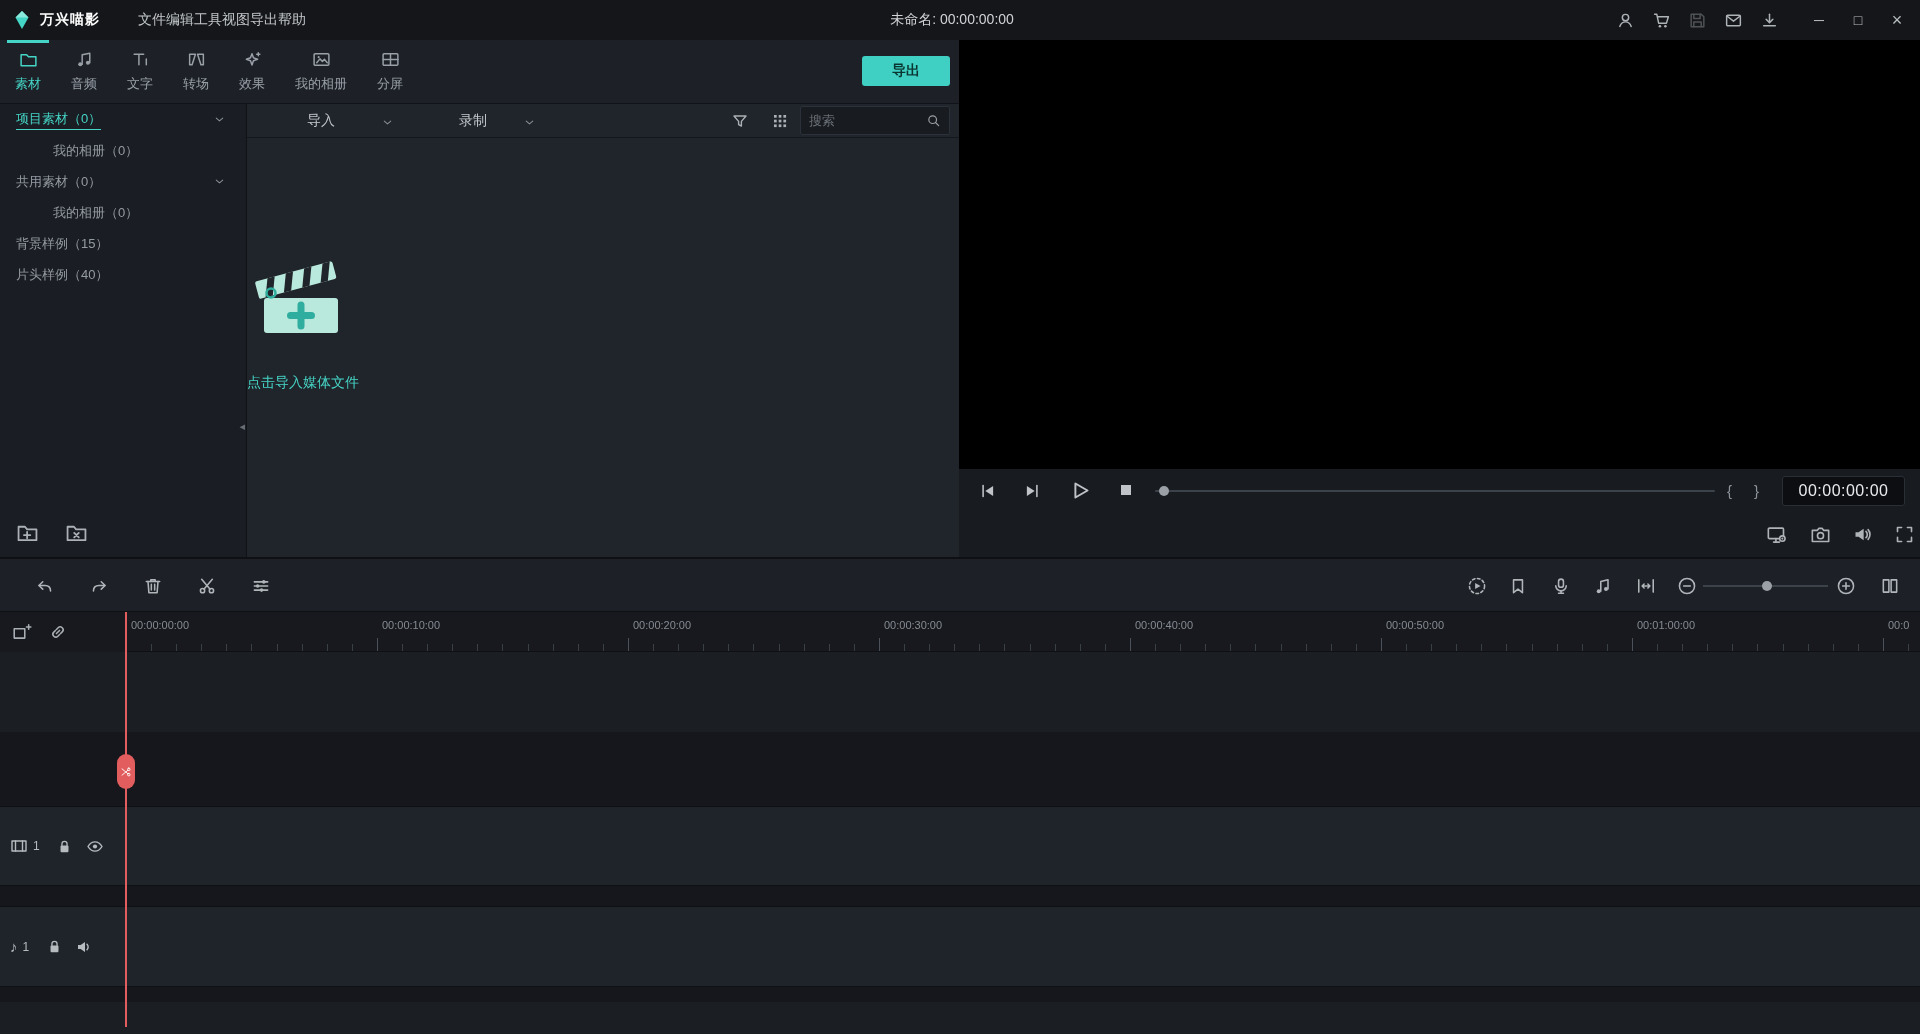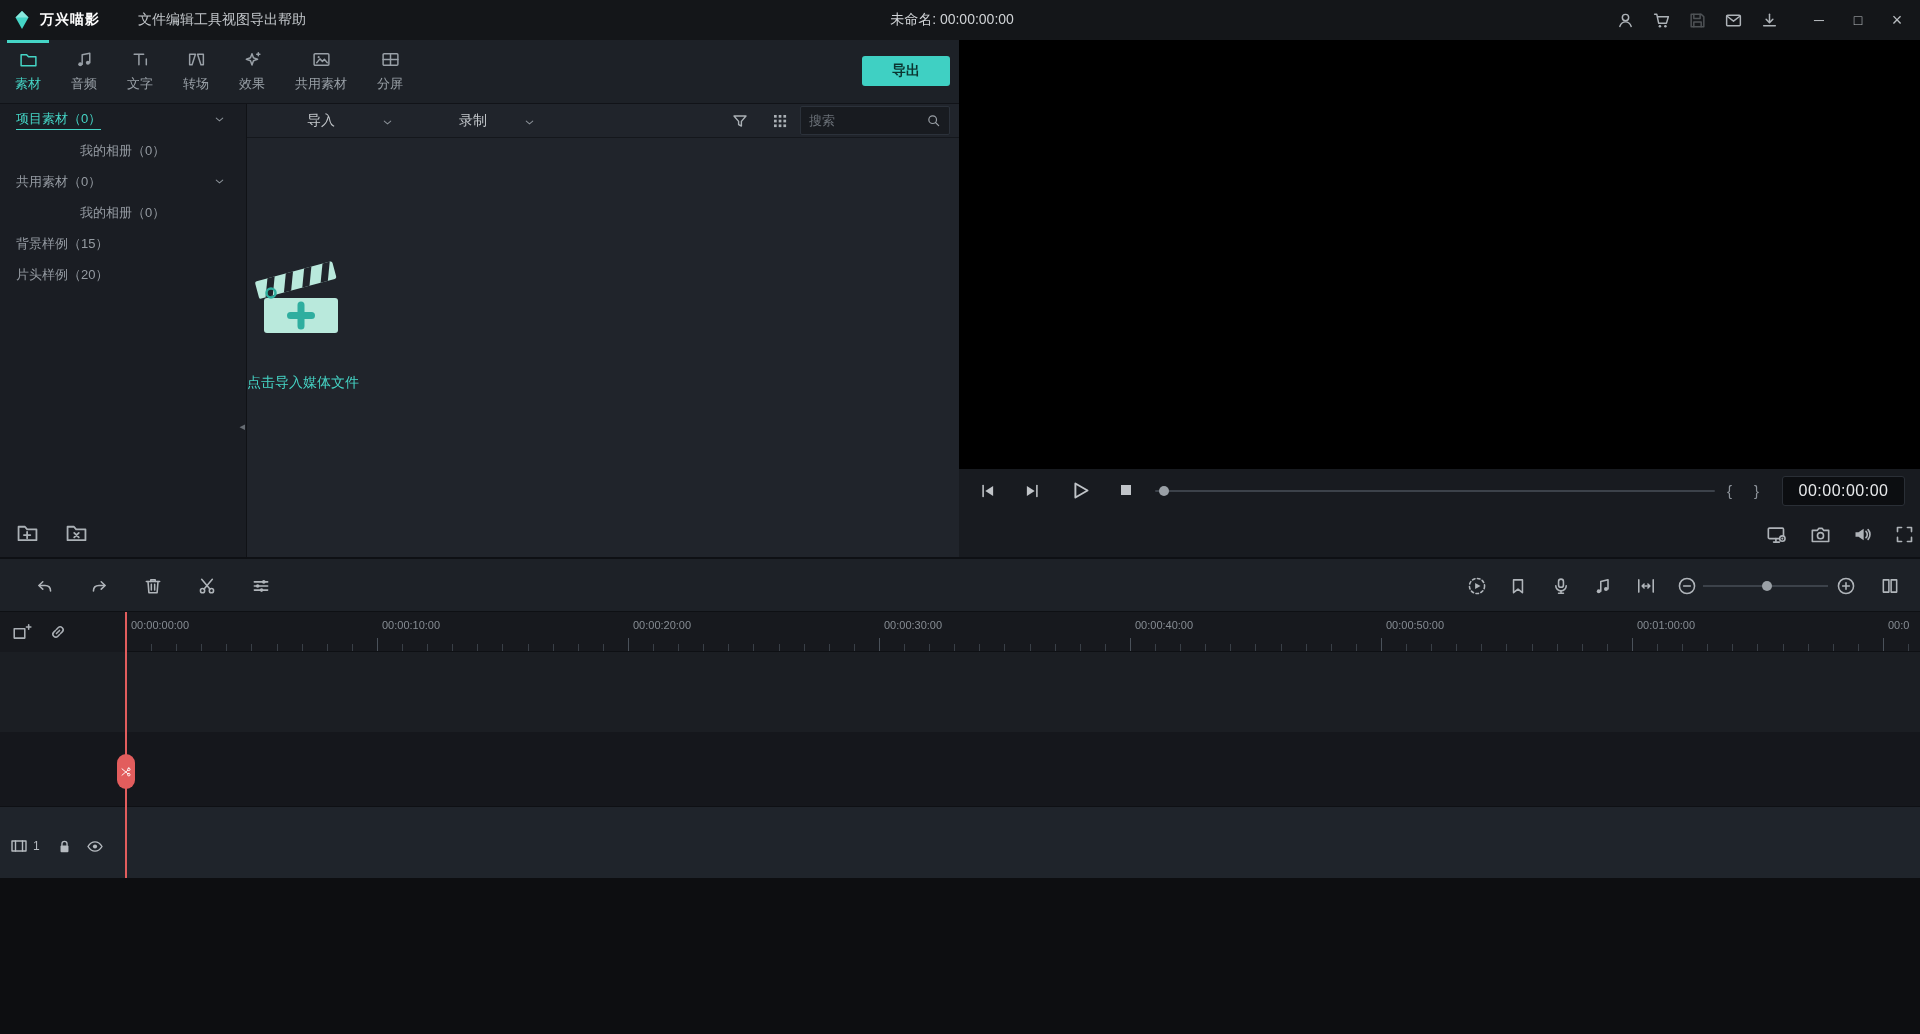--- a/index.html
+++ b/index.html
@@ -1,18 +1,18 @@
 <!DOCTYPE html>
 <html><head>
 <meta charset="utf-8">
 <style>
   :root{ --accent:#45d5c6; --txt:#b9bdc2; --dim:#99a0a7; --panel:#1d2127; }
   *{box-sizing:border-box;margin:0;padding:0}
   body{background:#0d0e11;font-family:"Liberation Sans","DejaVu Sans",sans-serif;}
-  .app{position:relative;width:1920px;height:878px;background:#17191e;overflow:hidden;color:var(--txt);font-size:14px;}
+  .app{position:relative;width:1920px;height:1034px;background:#17191e;overflow:hidden;color:var(--txt);font-size:14px;}
   svg{display:block}
   svg.s{stroke:currentColor;fill:none;stroke-width:1.4;stroke-linecap:round;stroke-linejoin:round}
   svg .f{fill:currentColor;stroke:none}
 
   
   .titlebar{position:absolute;left:0;top:0;width:1920px;height:40px;background:#141619;display:flex;align-items:center;padding:0 12px;}
   .logo{display:flex;align-items:center;gap:8px;margin-right:38px}
   .logo .name{color:#fff;font-weight:bold;font-size:14px;letter-spacing:1px}
   .menus{display:flex;}
   .menu{color:#c2c6ca;cursor:default}
@@ -26,21 +26,21 @@
   
   .tabbar{position:absolute;left:0;top:40px;width:959px;height:64px;background:var(--panel);border-bottom:1px solid #111318;display:flex}
   .tab{display:flex;flex-direction:column;align-items:center;justify-content:center;gap:6px;padding:0 15px;color:var(--dim);font-size:13px;position:relative;cursor:pointer}
   .tab.active{color:var(--accent)}
   .tab.active::before{content:"";position:absolute;top:0;left:7px;right:7px;height:3px;background:var(--accent)}
   .export-btn{position:absolute;right:9px;top:16px;width:88px;height:30px;background:#3fd0c3;color:#0b3531;border-radius:3px;display:flex;align-items:center;justify-content:center;font-weight:bold;cursor:pointer}
 
   
   .sidebar{position:absolute;left:0;top:104px;width:247px;height:453px;background:#1a1d23;border-right:1px solid #101216}
   .side-item{height:31px;display:flex;align-items:center;padding-left:16px;font-size:13px;color:#959ba2;position:relative;cursor:pointer}
-  .side-item.indent{padding-left:80px}
+  .side-item.indent{padding-left:53px}
   .side-item.selected{color:var(--accent)}
   .side-item.selected .lbl{border-bottom:1px solid var(--accent);padding-bottom:1px}
   .chev{position:absolute;right:20px;color:#8a9097}
   .collapse{position:absolute;right:1px;top:316px;color:#666c73;font-size:11px;cursor:pointer}
   .side-foot{position:absolute;left:16px;bottom:13px;display:flex;gap:26px;color:#abb1b6}
   .side-foot .tb-ic{width:23px;height:23px}
 
   
   .browser{position:absolute;left:247px;top:104px;width:712px;height:453px;background:#20242b}
   .btoolbar{position:relative;height:34px;border-bottom:1px solid #14171c}
@@ -210,21 +210,21 @@
       <span>效果</span>
     </div>
     <div class="tab">
       <span>
           <svg class="s" width="19" height="19" viewBox="0 0 18 18">
             <rect x="2" y="3.5" width="14" height="11" rx="1"></rect>
             <path d="M4.5 12l3-3.6 2.4 2.4 1.8-2 2.8 3.2"></path>
             <circle class="f" cx="6.3" cy="6.8" r="1"></circle>
           </svg>
         </span>
-      <span>共用素材</span>
+      <span>我的相册</span>
     </div>
     <div class="tab">
       <span>
           <svg class="s" width="19" height="19" viewBox="0 0 18 18">
             <rect x="2" y="3.5" width="14" height="11" rx="1"></rect>
             <path d="M9 3.5v11"></path>
             <path d="M2 9h14"></path>
           </svg>
         </span>
       <span>分屏</span>
@@ -252,21 +252,21 @@
           </svg>
         </span>
     </div>
     <div class="side-item indent">
       <span class="lbl">我的相册（0）</span>
     </div>
     <div class="side-item">
       <span class="lbl">背景样例（15）</span>
     </div>
     <div class="side-item">
-      <span class="lbl">片头样例（20）</span>
+      <span class="lbl">片头样例（40）</span>
     </div>
     <span class="collapse">◂</span>
     <div class="side-foot">
       <span class="tb-ic">
         <svg class="s" width="23" height="23" viewBox="0 0 18 18">
             <path d="M2 4.5h5l1.7 2H16V15H2z"></path>
             <path d="M6.2 11h5M8.7 8.5v5"></path>
           </svg>
       </span>
       <span class="tb-ic">

